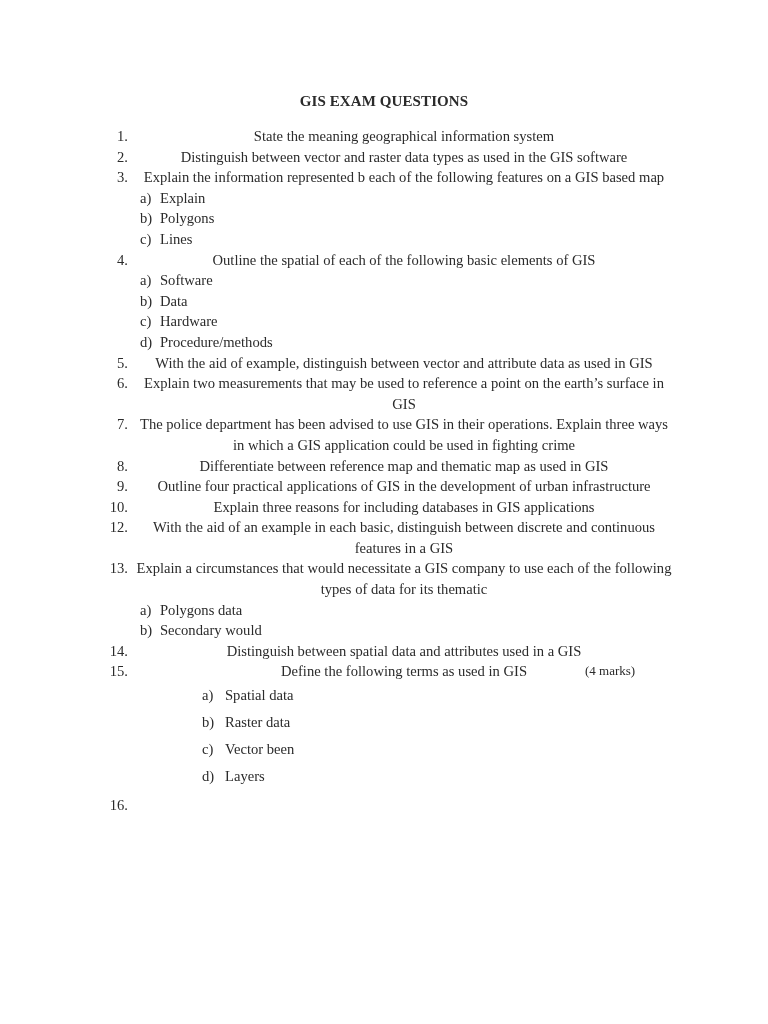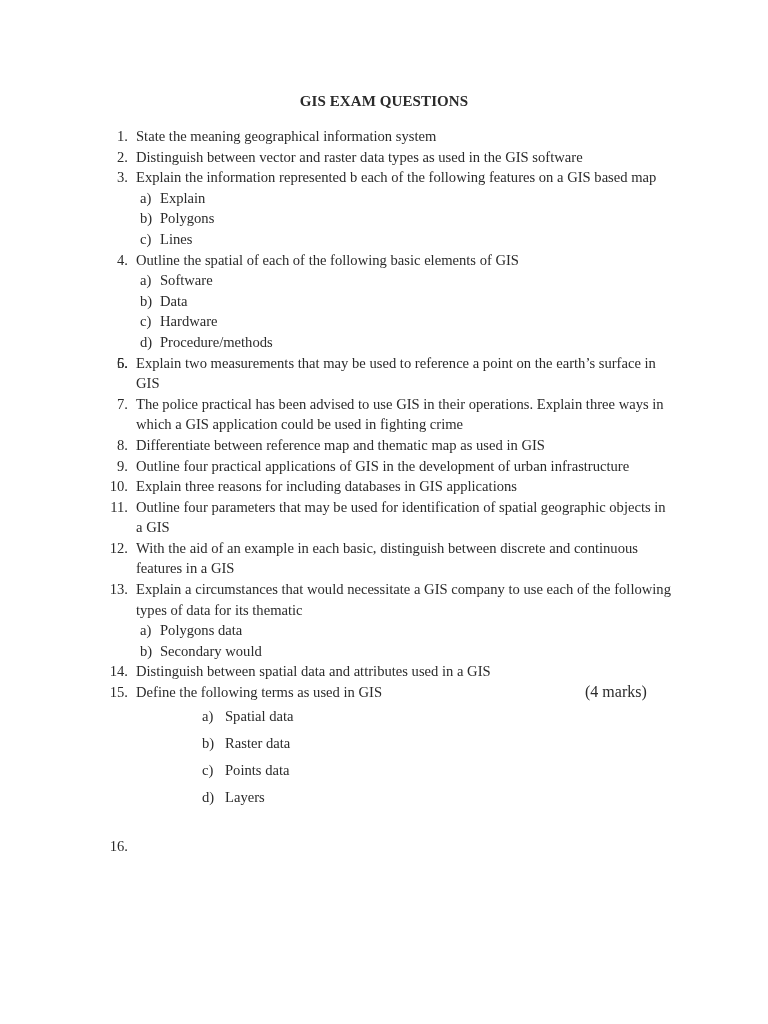--- a/index.html
+++ b/index.html
@@ -49,26 +49,27 @@
     position: absolute;
     left: 0;
     top: 0;
     width: 128px;
     text-align: right;
     font-size: 14.6px;
     line-height: 20.6px;
   }
   .q-item .q-text {
     display: block;
+    text-align: center;
   }
   .q-item .marks {
     position: absolute;
     left: 585px;
     top: 0;
-    font-size: 16px;
+    font-size: 13px;
     line-height: 20.6px;
     white-space: nowrap;
   }
   
   .sub-list {
     margin: 0;
     padding: 0;
     list-style: none;
   }
   .sub-item {
@@ -92,21 +93,20 @@
   .sub-list-deep .sub-item .sub-marker {
     left: 202px;
     line-height: 27px;
   }
   
   .q-item.wide {
     line-height: 30px;
   }
   .q-item.wide .q-num {
     line-height: 30px;
-    margin-top: 20px;
   }
 </style>
 </head>
 <body>
 
 <div class="page">
 
   <div class="doc-title">GIS EXAM QUESTIONS</div>
 
   <div class="question-list">
@@ -132,44 +132,41 @@
         <span class="q-text">Outline the spatial of each of the following basic elements of GIS</span>
       </div>
       <ul class="sub-list">
         <li class="sub-item"><span class="sub-marker">a)</span><span>Software</span></li>
         <li class="sub-item"><span class="sub-marker">b)</span><span>Data</span></li>
         <li class="sub-item"><span class="sub-marker">c)</span><span>Hardware</span></li>
         <li class="sub-item"><span class="sub-marker">d)</span><span>Procedure/methods</span></li>
       </ul>
       <div class="q-item">
         <span class="q-num">5.</span>
+        <span class="q-text">With the aid of  example, distinguish between vector and attribute data as used in GIS</span>
       </div>
       <div class="q-item">
         <span class="q-num">6.</span>
         <span class="q-text">Explain two measurements that may be used to reference a point on the earth’s surface in GIS</span>
       </div>
       <div class="q-item">
         <span class="q-num">7.</span>
-        <span class="q-text">The police practical has been advised to use GIS in their operations. Explain three ways in which a GIS application could be used in fighting crime</span>
+        <span class="q-text">The police department has been advised to use GIS in their operations. Explain three ways in which a GIS application could be used in fighting crime</span>
       </div>
       <div class="q-item">
         <span class="q-num">8.</span>
         <span class="q-text">Differentiate between reference map and thematic map as used in GIS</span>
       </div>
       <div class="q-item">
         <span class="q-num">9.</span>
         <span class="q-text">Outline four practical applications of GIS in the development of urban infrastructure</span>
       </div>
       <div class="q-item">
         <span class="q-num">10.</span>
         <span class="q-text">Explain three reasons for including databases in GIS applications</span>
-      </div>
-      <div class="q-item">
-        <span class="q-num">11.</span>
-        <span class="q-text">Outline four parameters that may be used for identification of spatial geographic objects in a GIS</span>
       </div>
       <div class="q-item">
         <span class="q-num">12.</span>
         <span class="q-text">With the aid of an example in each basic, distinguish between discrete and continuous features in a GIS</span>
       </div>
       <div class="q-item">
         <span class="q-num">13.</span>
         <span class="q-text">Explain a circumstances that would necessitate a GIS company to use each of the following types of data for its thematic</span>
       </div>
       <ul class="sub-list">
@@ -181,21 +178,21 @@
         <span class="q-text">Distinguish between spatial data and attributes used in a GIS</span>
       </div>
       <div class="q-item">
         <span class="q-num">15.</span>
         <span class="q-text">Define the following terms as used in GIS</span>
         <span class="marks">(4 marks)</span>
       </div>
       <ul class="sub-list sub-list-deep">
         <li class="sub-item"><span class="sub-marker">a)</span><span>Spatial data</span></li>
         <li class="sub-item"><span class="sub-marker">b)</span><span>Raster data</span></li>
-        <li class="sub-item"><span class="sub-marker">c)</span><span>Points data</span></li>
+        <li class="sub-item"><span class="sub-marker">c)</span><span>Vector been</span></li>
         <li class="sub-item"><span class="sub-marker">d)</span><span>Layers</span></li>
       </ul>
       <div class="q-item wide">
         <span class="q-num">16.</span>
       </div>
     </div>
 
 </div>
 
 </body></html>

